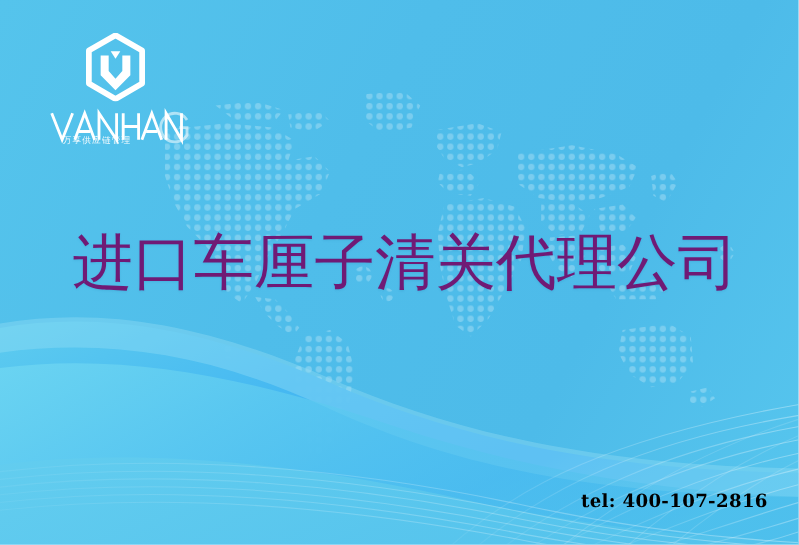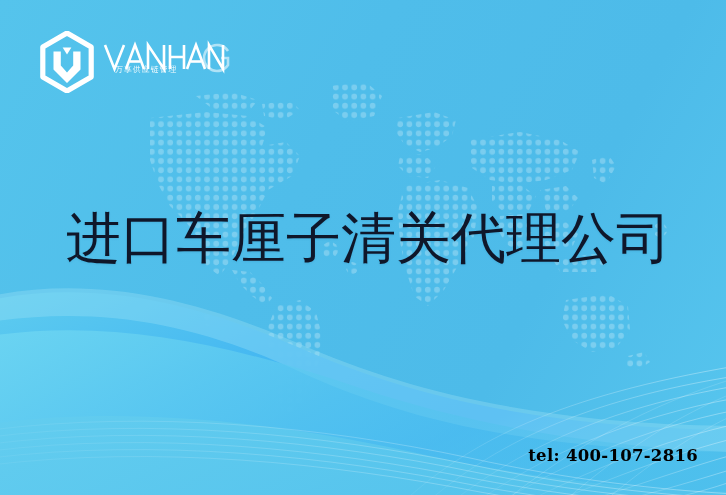--- a/index.html
+++ b/index.html
@@ -41,20 +41,21 @@
   }
 
   
   .logo {
     position: absolute;
     left: 38px;
     top: 30px;
     display: flex;
     align-items: center;
     height: 64px;
+    flex-direction: column;
   }
   .logo-mark {
     width: 58px;
     height: 62px;
     flex: 0 0 auto;
   }
   .logo-text {
     position: relative;
     margin-left: 6px;
     height: 56px;
@@ -79,21 +80,21 @@
     font-family: "DejaVu Sans", sans-serif;
     transform: scale(0.96);
     transform-origin: left top;
   }
 
   
   .headline {
     position: absolute;
     left: 66px;
     top: 206px;
-    color: #0f172a;
+    color: #701a75;
     font-size: 55px;
     line-height: 64px;
     letter-spacing: 0px;
     white-space: nowrap;
     font-family: "DejaVu Sans", sans-serif;
     font-weight: 400;
     text-shadow: 0 1px 2px rgba(22,110,160,0.16);
   }
 
   

